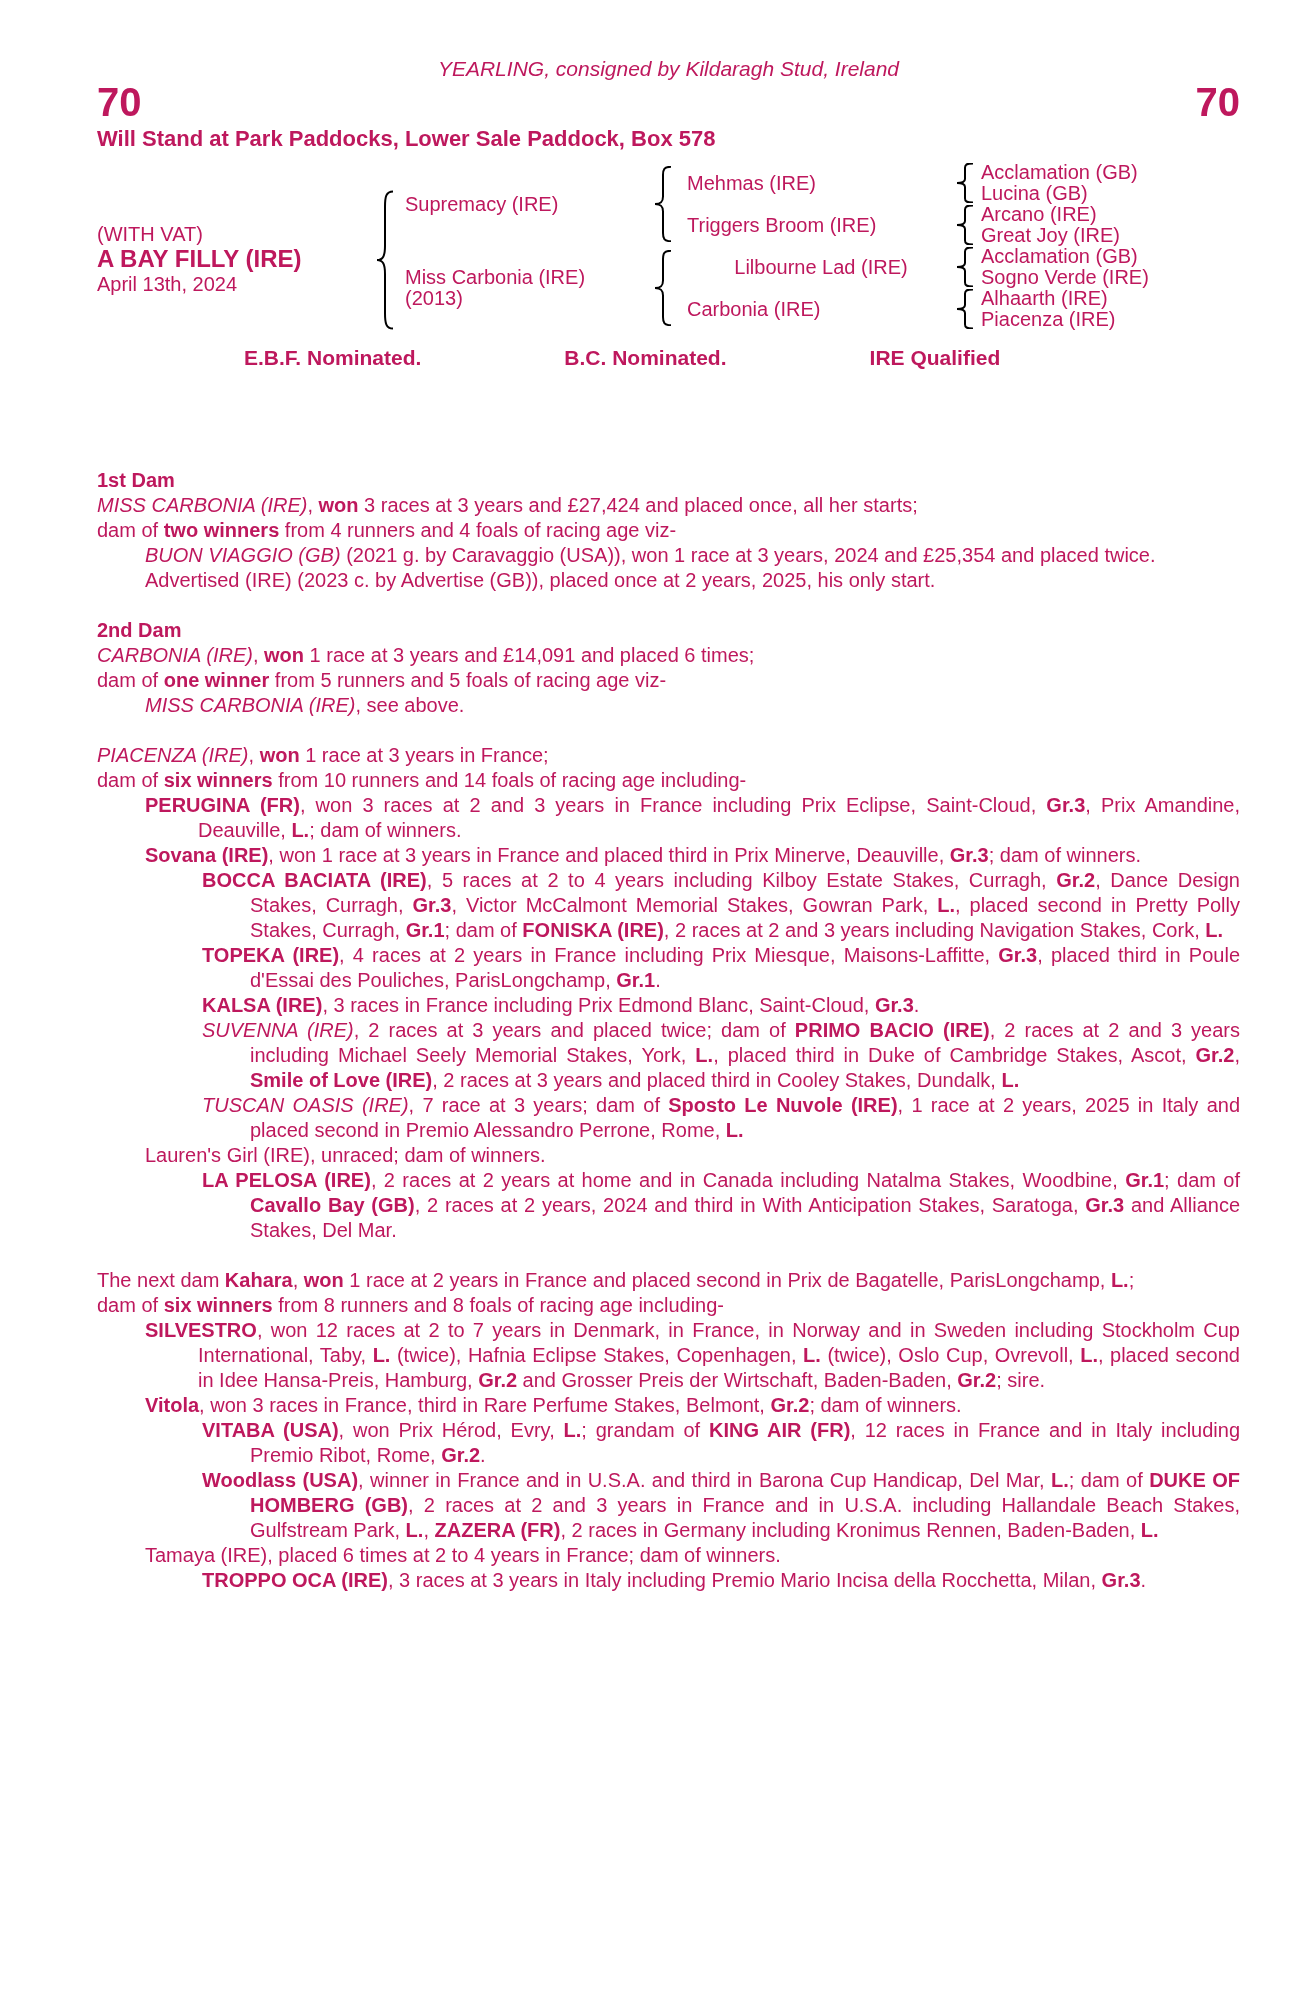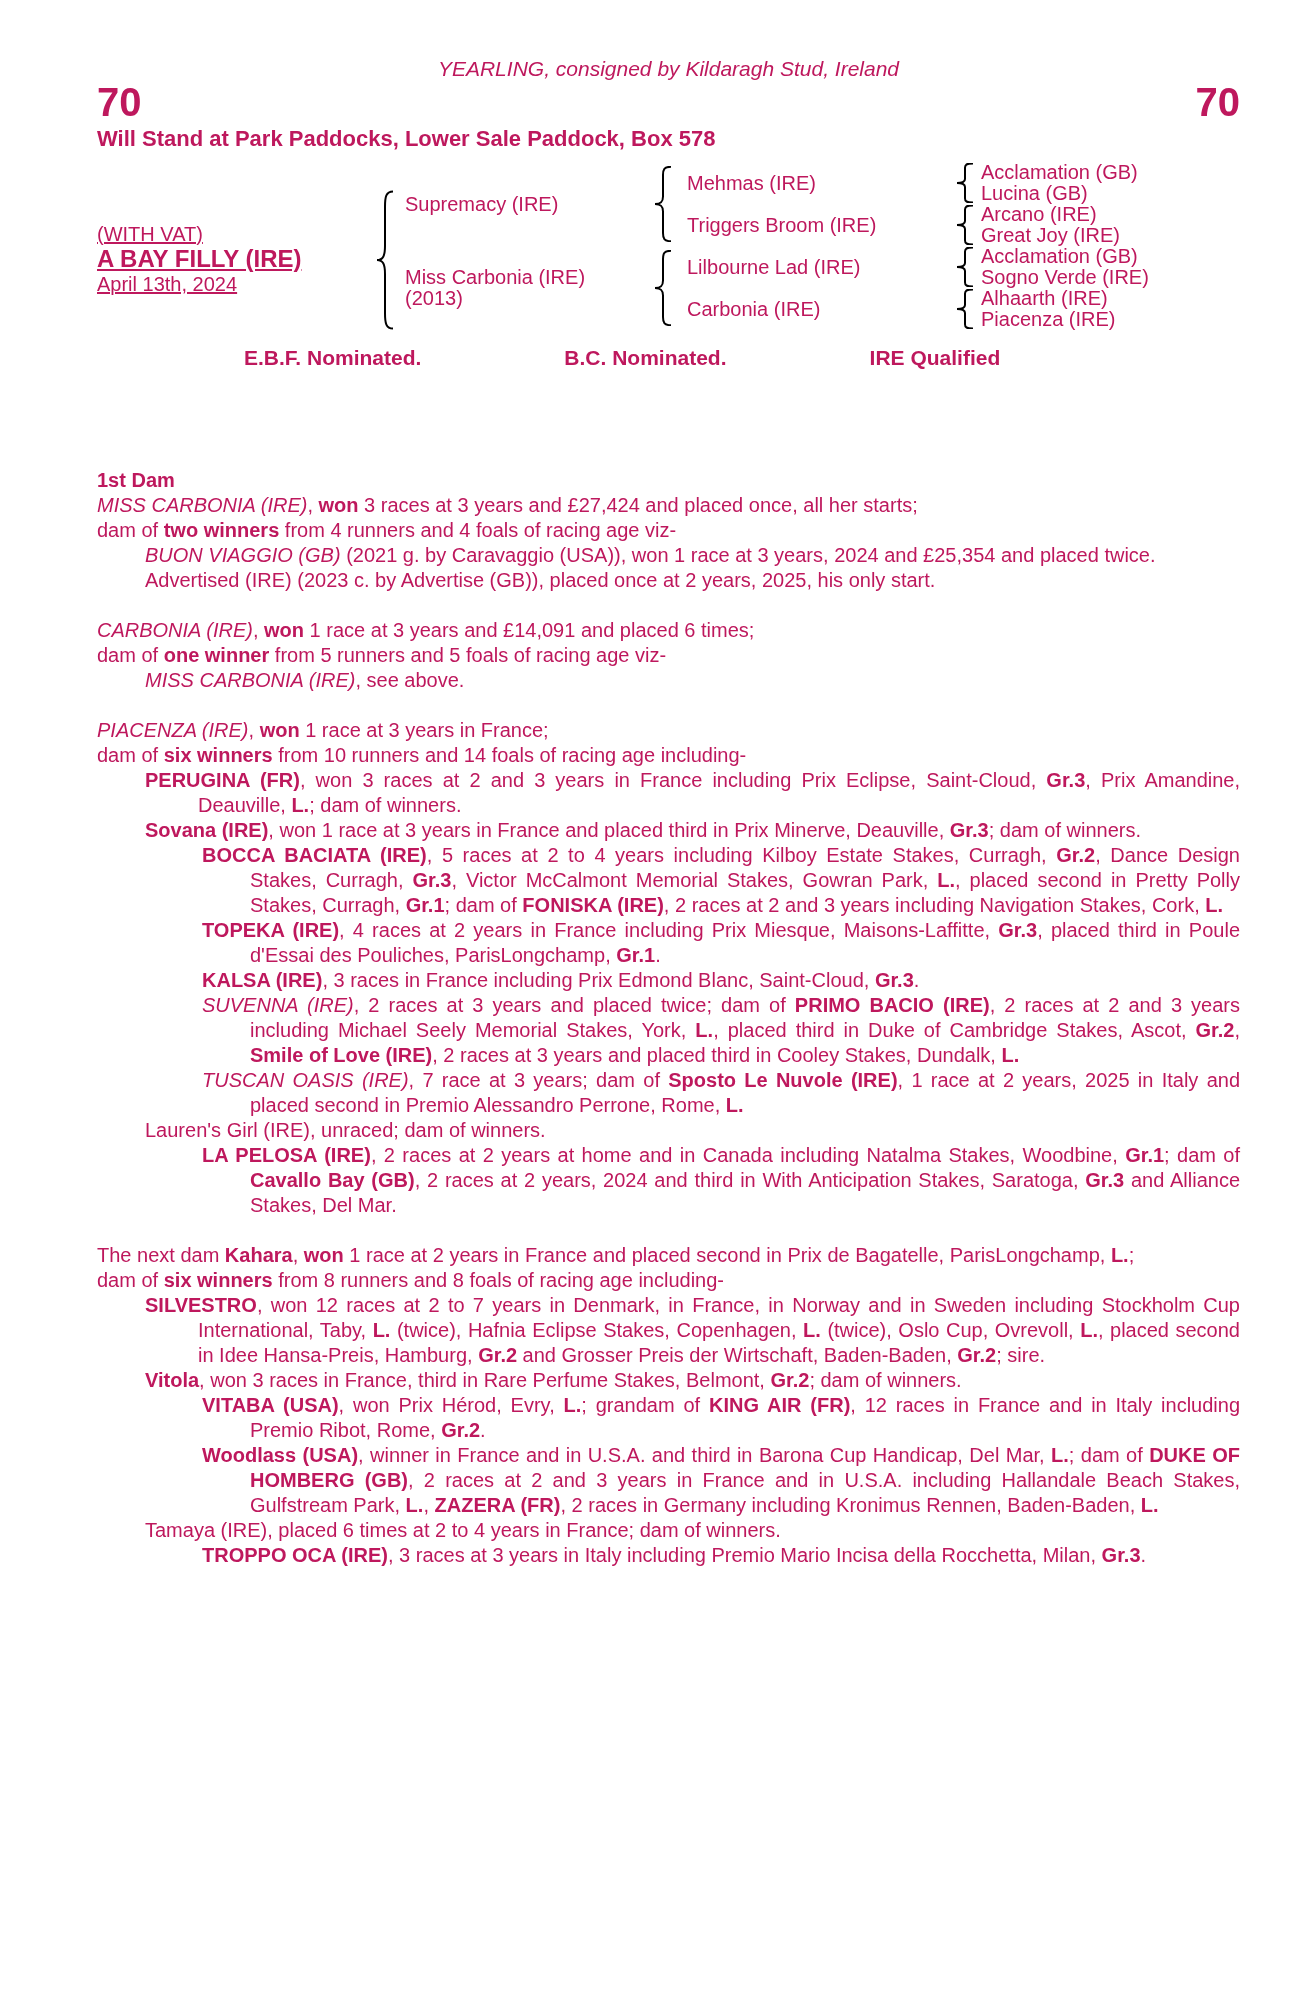--- a/index.html
+++ b/index.html
@@ -13,29 +13,29 @@
   .lot-row{display:flex;justify-content:space-between;align-items:flex-start;font-weight:bold;font-size:40px;line-height:40px;margin-top:0;}
   .stand-line{font-weight:bold;font-size:22px;line-height:26px;margin-top:4px;}
 
   
   .pedigree{
     display:grid;
     grid-template-columns:278px 30px 248px 34px 268px 26px 1fr;
     grid-template-rows:repeat(8,21px);
     margin-top:10px;font-size:20px;line-height:21px;
   }
-  .ped-info{grid-area:1/1/9/2;align-self:center;padding-top:26px;text-decoration:underline;}
+  .ped-info{grid-area:1/1/9/2;align-self:center;padding-top:26px;}
   .vat-note{font-size:20px;line-height:24px;}
   .horse-name{font-size:24px;line-height:26px;font-weight:bold;}
   .foal-date{font-size:20px;line-height:24px;}
   .ped-sire{grid-area:1/3/5/4;align-self:center;}
   .ped-dam{grid-area:5/3/9/4;align-self:center;}
   .gp1{grid-area:1/5/3/6;align-self:center;}
   .gp2{grid-area:3/5/5/6;align-self:center;}
-  .gp3{grid-area:5/5/7/6;align-self:center;}
+  .gp3{grid-area:5/5/7/6;align-self:center;text-align:center;}
   .gp4{grid-area:7/5/9/6;align-self:center;}
   .ggp{align-self:center;white-space:nowrap;}
   .g1{grid-area:1/7/2/8}.g2{grid-area:2/7/3/8}.g3{grid-area:3/7/4/8}.g4{grid-area:4/7/5/8}
   .g5{grid-area:5/7/6/8}.g6{grid-area:6/7/7/8}.g7{grid-area:7/7/8/8}.g8{grid-area:8/7/9/8}
   svg.brace{width:20px;justify-self:start;}
   .br-main{grid-area:2/2/9/3;height:140px;align-self:center;margin-top:6px;}
   .br-s{grid-area:1/4/5/5;height:76px;align-self:center;}
   .br-d{grid-area:5/4/9/5;height:76px;align-self:center;}
   .br-g1{grid-area:1/6/3/7;height:40px;align-self:center;}
   .br-g2{grid-area:3/6/5/7;height:40px;align-self:center;}
@@ -131,20 +131,21 @@
 
   <div class="body">
       <div class="section">
         <div class="heading">1st Dam</div>
         <p class="para lvl0"><span class="i">MISS CARBONIA (IRE)</span><span>, </span><span class="b">won</span><span> 3 races at 3 years and £27,424 and placed once, all her starts;</span></p>
         <p class="para lvl0"><span>dam of </span><span class="b">two winners</span><span> from 4 runners and 4 foals of racing age viz-</span></p>
         <p class="para lvl1"><span class="i">BUON VIAGGIO (GB)</span><span> (2021 g. by Caravaggio (USA)), won 1 race at 3 years, 2024 and £25,354 and placed twice.</span></p>
         <p class="para lvl1"><span>Advertised (IRE) (2023 c. by Advertise (GB)), placed once at 2 years, 2025, his only start.</span></p>
       </div>
       <div class="section">
+        <div class="heading">2nd Dam</div>
         <p class="para lvl0"><span class="i">CARBONIA (IRE)</span><span>, </span><span class="b">won</span><span> 1 race at 3 years and £14,091 and placed 6 times;</span></p>
         <p class="para lvl0"><span>dam of </span><span class="b">one winner</span><span> from 5 runners and 5 foals of racing age viz-</span></p>
         <p class="para lvl1"><span class="i">MISS CARBONIA (IRE)</span><span>, see above.</span></p>
       </div>
       <div class="section">
         <p class="para lvl0"><span class="i">PIACENZA (IRE)</span><span>, </span><span class="b">won</span><span> 1 race at 3 years in France;</span></p>
         <p class="para lvl0"><span>dam of </span><span class="b">six winners</span><span> from 10 runners and 14 foals of racing age including-</span></p>
         <p class="para lvl1"><span class="b">PERUGINA (FR)</span><span>, won 3 races at 2 and 3 years in France including Prix Eclipse, Saint-Cloud, </span><span class="b">Gr.3</span><span>, Prix Amandine, Deauville, </span><span class="b">L.</span><span>; dam of winners.</span></p>
         <p class="para lvl1"><span class="b">Sovana (IRE)</span><span>, won 1 race at 3 years in France and placed third in Prix Minerve, Deauville, </span><span class="b">Gr.3</span><span>; dam of winners.</span></p>
         <p class="para lvl2"><span class="b">BOCCA BACIATA (IRE)</span><span>, 5 races at 2 to 4 years including Kilboy Estate Stakes, Curragh, </span><span class="b">Gr.2</span><span>, Dance Design Stakes, Curragh, </span><span class="b">Gr.3</span><span>, Victor McCalmont Memorial Stakes, Gowran Park, </span><span class="b">L.</span><span>, placed second in Pretty Polly Stakes, Curragh, </span><span class="b">Gr.1</span><span>; dam of </span><span class="b">FONISKA (IRE)</span><span>, 2 races at 2 and 3 years including Navigation Stakes, Cork, </span><span class="b">L.</span></p>

